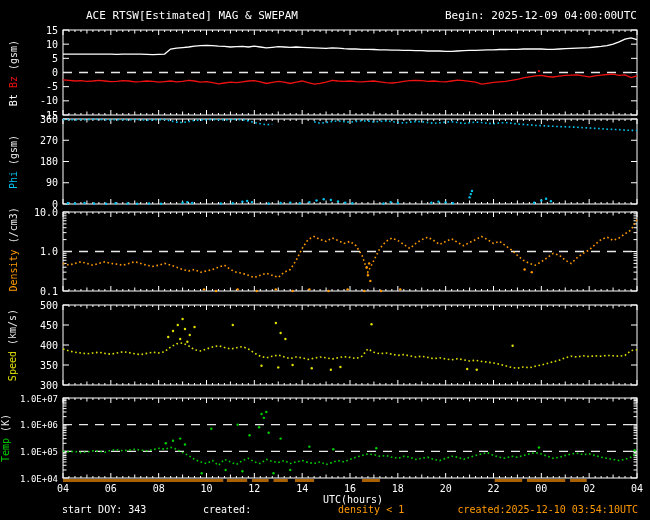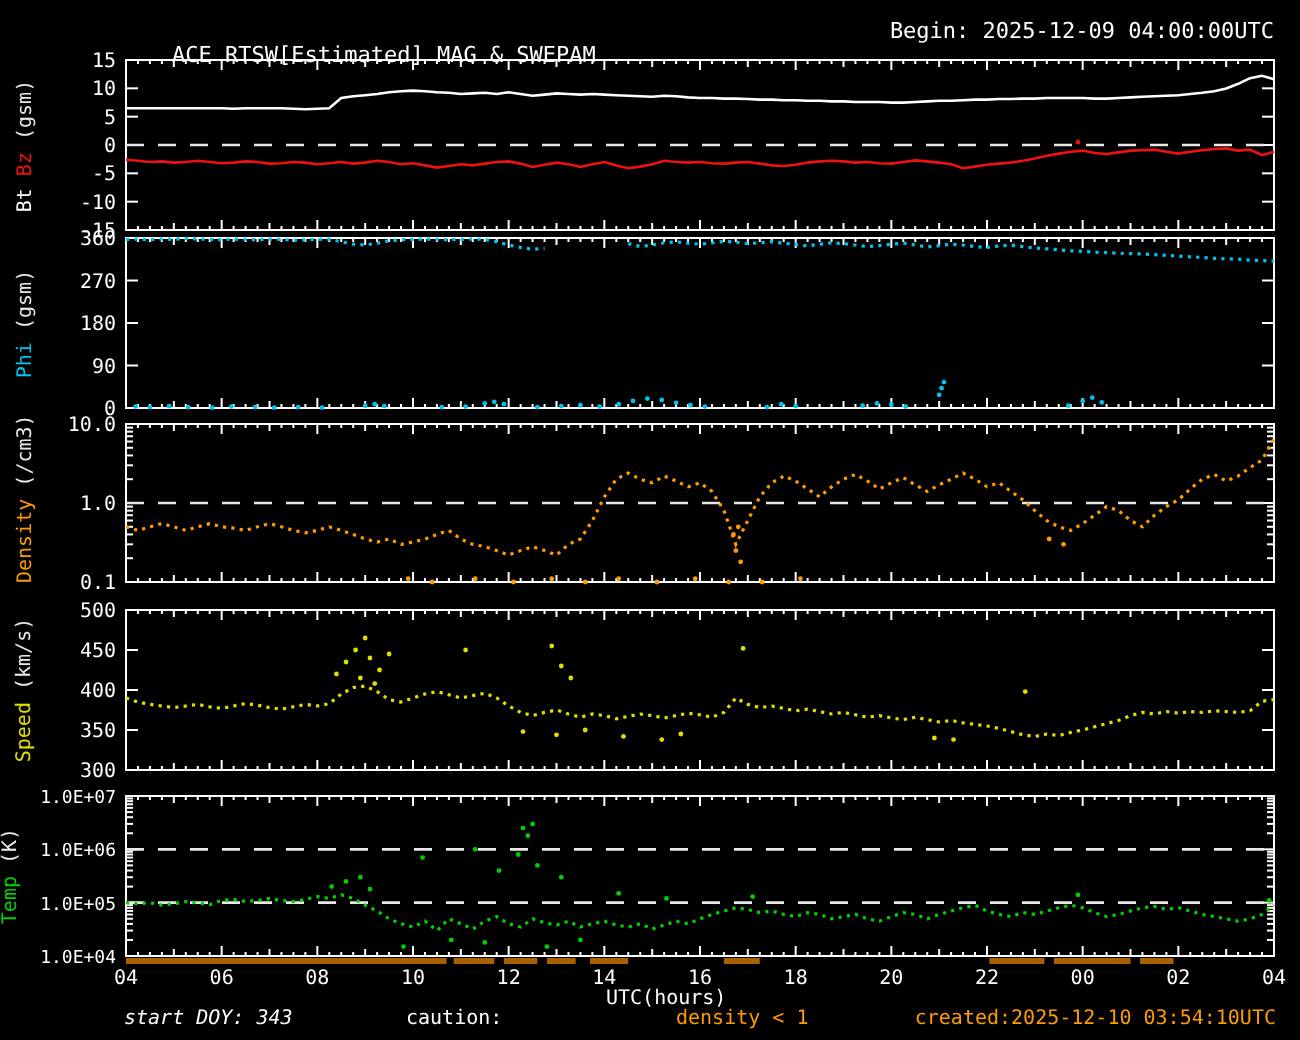--- a/index.html
+++ b/index.html
@@ -9,21 +9,21 @@
   .small{font-size:10px;}
   .orange{color:#ff9a00;}
   #chart{position:absolute;left:0;top:0;}
   .ylabel{position:absolute;height:14px;line-height:14px;text-align:center;
           transform:rotate(-90deg);font:10px "DejaVu Sans Mono",monospace;white-space:pre;}
 </style>
 </head>
 <body>
 
 <div id="page">
-  <div class="t" style="left:86px;top:9px;margin-top:12px;">ACE RTSW[Estimated] MAG &amp; SWEPAM</div>
+  <div class="t" style="left:86px;top:9px;">ACE RTSW[Estimated] MAG &amp; SWEPAM</div>
   <div class="t" style="right:13px;top:9px;text-align:right;">Begin: 2025-12-09 04:00:00UTC</div>
 
   <svg id="chart" width="650" height="520">
       <g>
         <rect x="63" y="30" width="574" height="85" fill="none" stroke="#ffffff" stroke-width="1"></rect>
         <line x1="63" y1="115" x2="63" y2="110" stroke="#fff" stroke-width="1"></line>
         <line x1="63" y1="30" x2="63" y2="35" stroke="#fff" stroke-width="1"></line>
         <line x1="68.97916666666667" y1="115" x2="68.97916666666667" y2="113" stroke="#fff" stroke-width="1"></line>
         <line x1="68.97916666666667" y1="30" x2="68.97916666666667" y2="32" stroke="#fff" stroke-width="1"></line>
         <line x1="74.95833333333333" y1="115" x2="74.95833333333333" y2="113" stroke="#fff" stroke-width="1"></line>
@@ -1300,19 +1300,19 @@
     </svg>
 
   <div id="ylabels">
       <div class="ylabel" style="width: 85px; left: -28.5px; top: 65.5px;"><span style="color: rgb(255, 255, 255);">Bt </span><span style="color: rgb(238, 17, 17);">Bz </span><span style="color: rgb(232, 232, 232);">(gsm)</span></div>
       <div class="ylabel" style="width: 85px; left: -28.5px; top: 154.5px;"><span style="color: rgb(0, 196, 240);">Phi </span><span style="color: rgb(232, 232, 232);">(gsm)</span></div>
       <div class="ylabel" style="width: 79px; left: -25.5px; top: 244.5px;"><span style="color: rgb(255, 154, 0);">Density </span><span style="color: rgb(232, 232, 232);">(/cm3)</span></div>
       <div class="ylabel" style="width: 80px; left: -26px; top: 338px;"><span style="color: rgb(224, 224, 0);">Speed </span><span style="color: rgb(232, 232, 232);">(km/s)</span></div>
       <div class="ylabel" style="width: 80px; left: -33px; top: 431px;"><span style="color: rgb(0, 208, 0);">Temp </span><span style="color: rgb(232, 232, 232);">(K)</span></div>
     </div>
 
-  <div class="t small" style="left:303px;top:494px;width:100px;text-align:left;">UTC(hours)</div>
+  <div class="t small" style="left:303px;top:494px;width:100px;text-align:center;">UTC(hours)</div>
 
-  <div class="t small" style="left:62px;top:504px;font-style:italic;">start DOY: 343</div>
-  <div class="t small" style="left:203px;top:504px;">caution:</div>
+  <div class="t small" style="left:62px;top:504px;">start DOY: 343</div>
+  <div class="t small" style="left:203px;top:504px;">created:</div>
   <div class="t small orange" style="left:338px;top:504px;">density &lt; 1</div>
   <div class="t small orange" style="right:12px;top:504px;margin-left:20px;">created:2025-12-10 03:54:10UTC</div>
 </div>
 
 </body></html>

